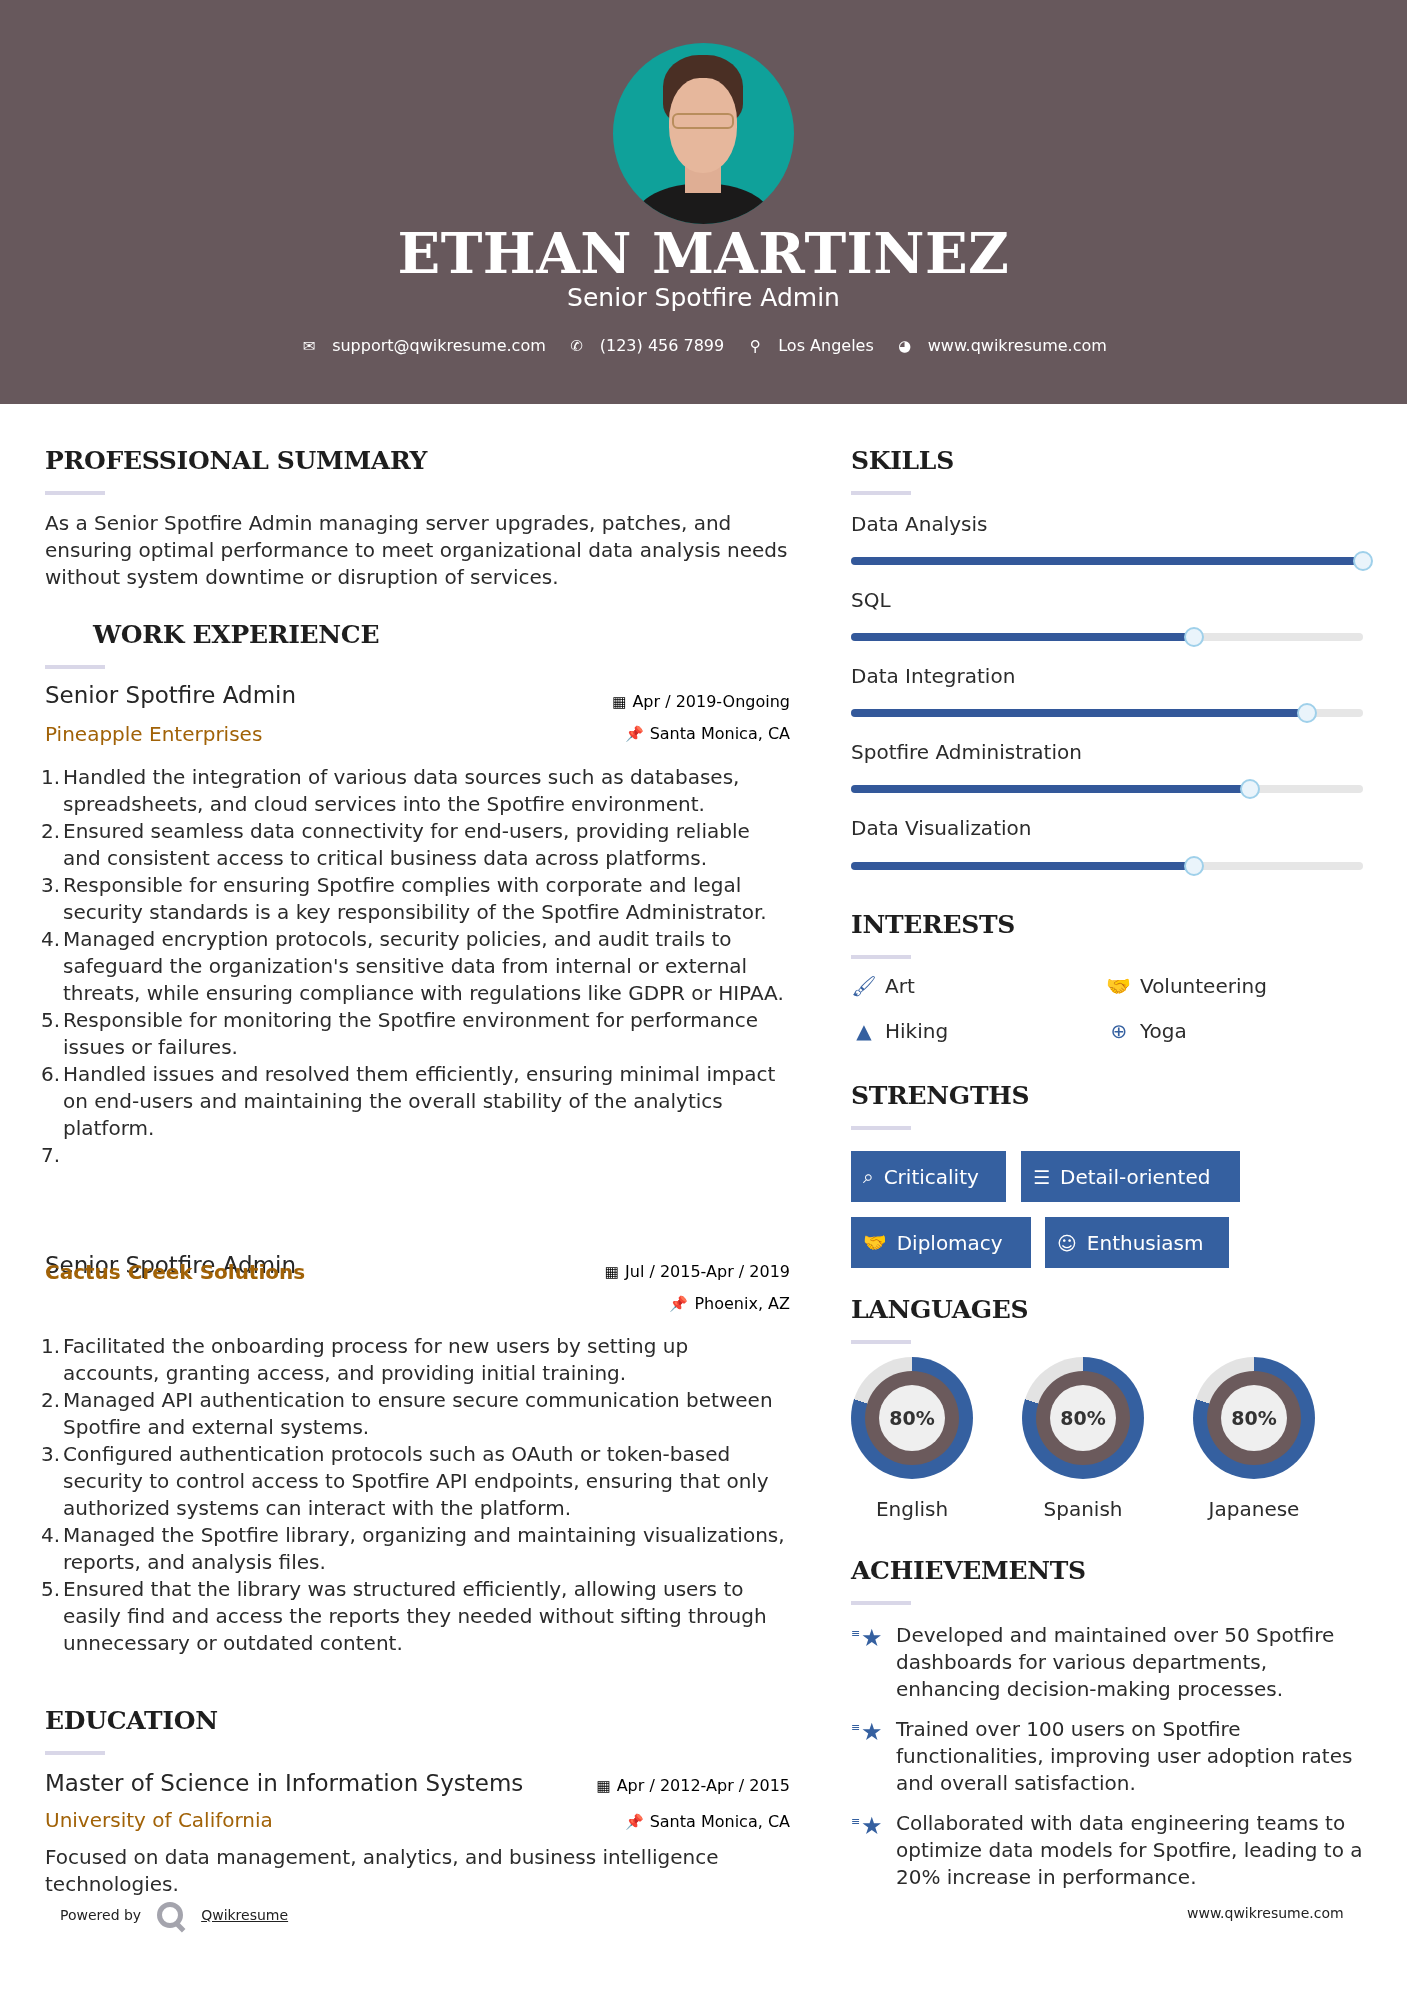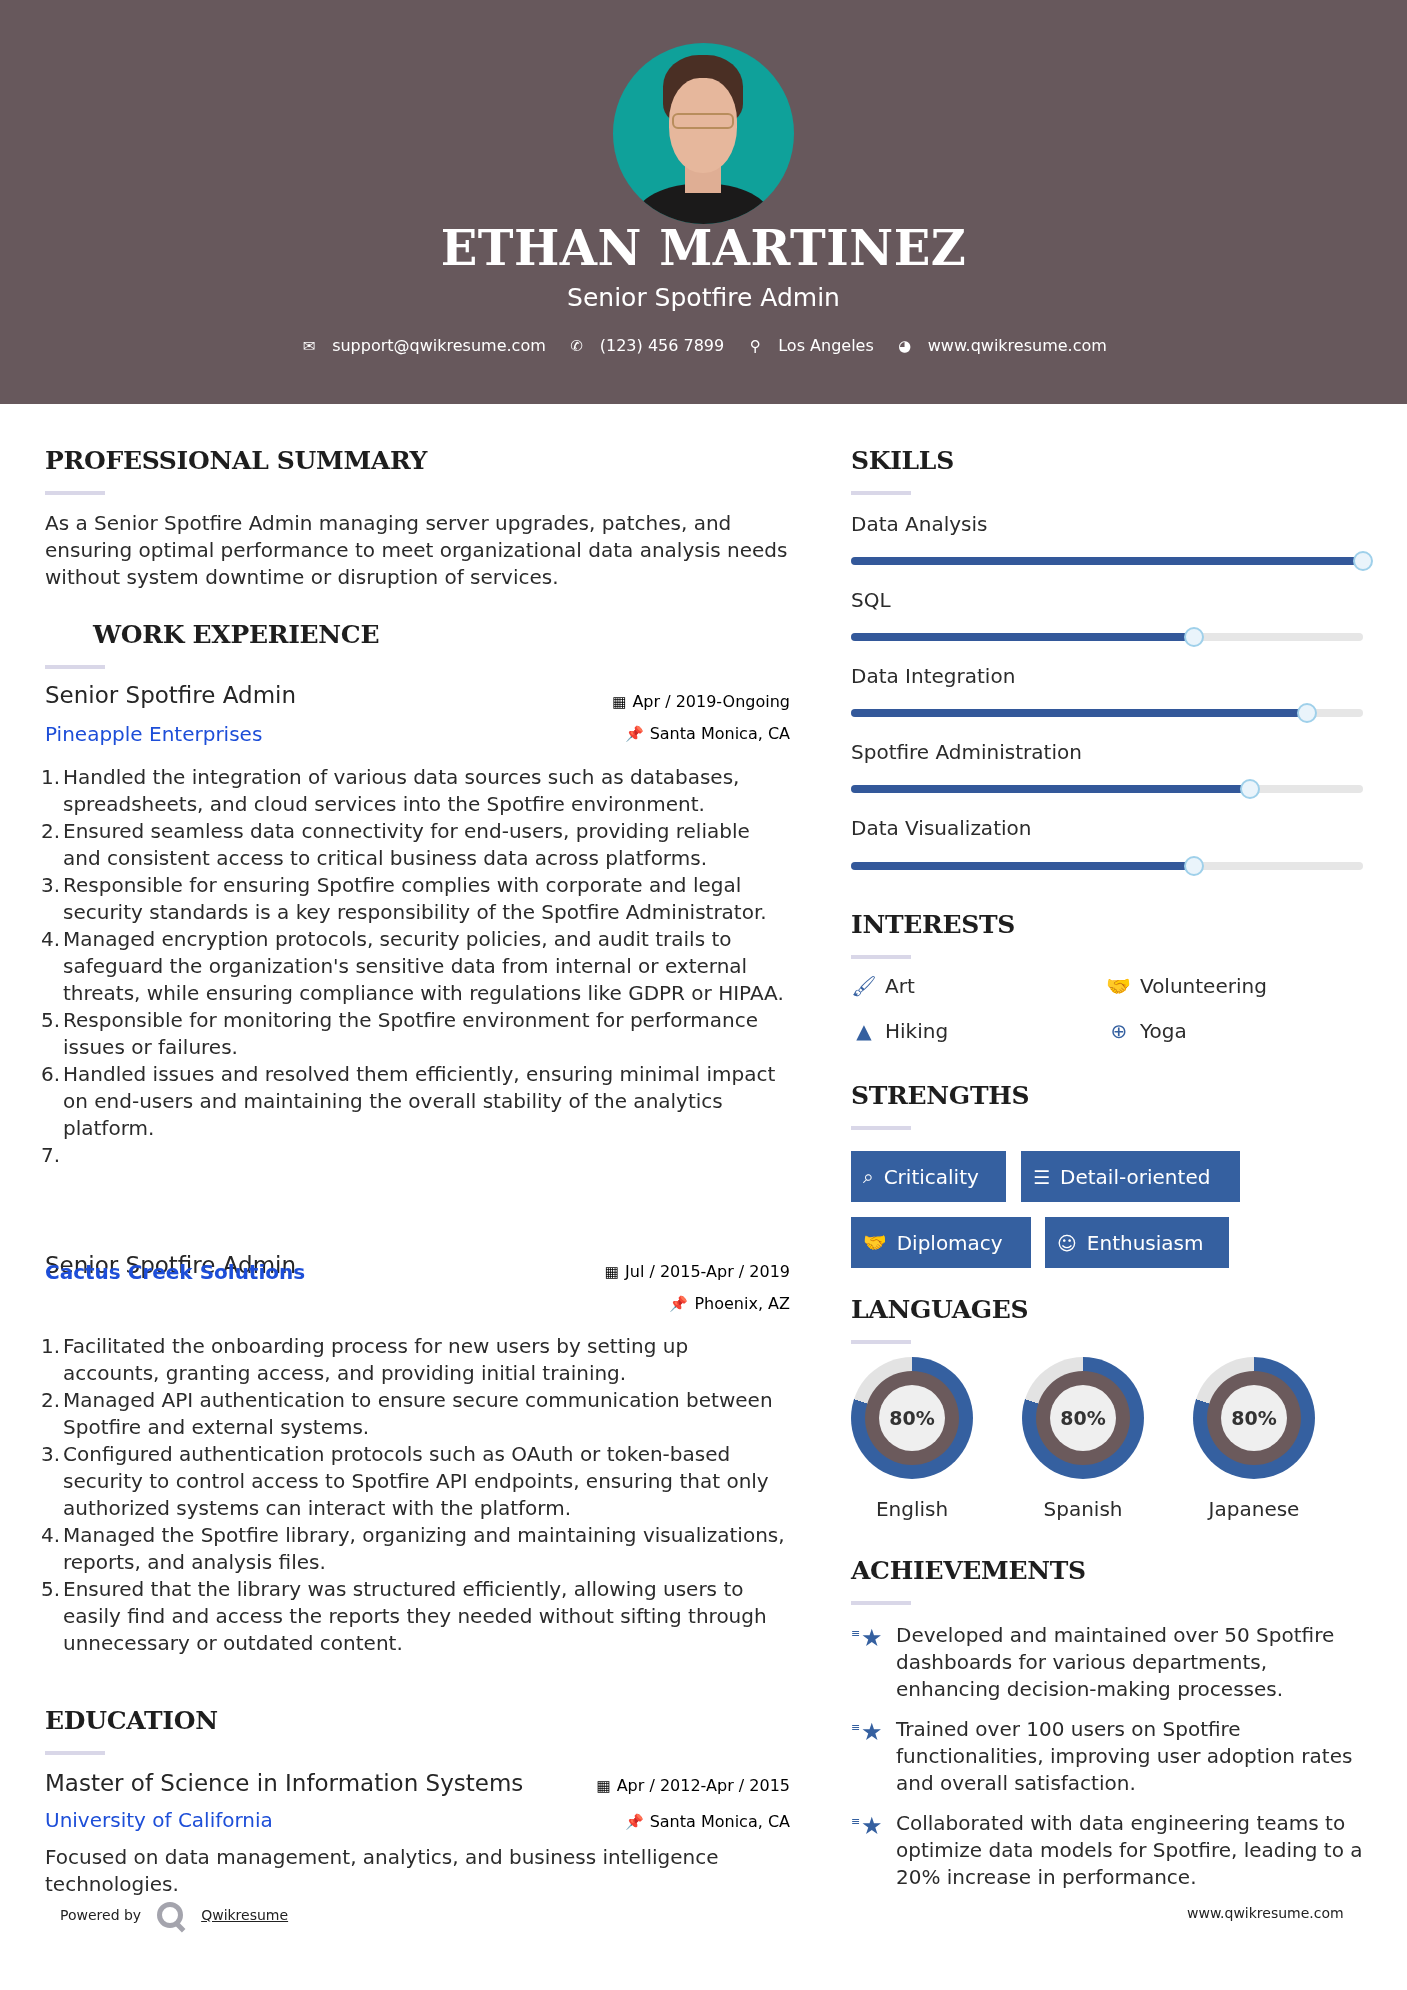--- a/index.html
+++ b/index.html
@@ -7,36 +7,36 @@
   body { font-family: "DejaVu Sans", sans-serif; color: #2b2b2b; position: relative; }
 
   
   .header { position: absolute; left: 0; top: 0; width: 1407px; height: 404px; background: #67585c; }
   .photo { position: absolute; left: 613px; top: 43px; width: 181px; height: 181px; border-radius: 50%; background: #0fa19a; overflow: hidden; }
   .photo .hair { position: absolute; left: 50px; top: 12px; width: 80px; height: 70px; border-radius: 45% 45% 30% 30%; background: #4a2f24; }
   .photo .face { position: absolute; left: 56px; top: 35px; width: 68px; height: 95px; border-radius: 45% 45% 48% 48%; background: #e6b79c; }
   .photo .glasses { position: absolute; left: 59px; top: 70px; width: 62px; height: 16px; border: 2px solid #b88d5c; border-radius: 6px; }
   .photo .neck { position: absolute; left: 72px; top: 120px; width: 36px; height: 30px; background: #dfae94; }
   .photo .shirt { position: absolute; left: 22px; top: 140px; width: 136px; height: 70px; border-radius: 50% 50% 0 0; background: #1b1a1a; }
-  .name { position: absolute; left: 0; top: 220px; width: 1407px; text-align: center; font-family: "DejaVu Serif", serif; font-weight: bold; font-size: 48px; color: #ffffff; letter-spacing: 0.5px; }
+  .name { position: absolute; left: 0; top: 220px; width: 1407px; text-align: center; font-family: "DejaVu Serif", serif; font-weight: bold; font-size: 56px; color: #ffffff; letter-spacing: 0.5px; }
   .subtitle { position: absolute; left: 0; top: 283px; width: 1407px; text-align: center; font-size: 25px; color: #ffffff; }
   .contacts { position: absolute; left: 0; top: 336px; width: 1407px; display: flex; justify-content: center; align-items: center; gap: 0; color: #ffffff; font-size: 16px; }
   .contact { display: flex; align-items: center; margin: 0 11px; }
   .contact .ic { display: inline-block; width: 18px; text-align: center; margin-right: 14px; font-size: 15px; }
 
   
   .left { position: absolute; left: 45px; top: 404px; width: 745px; }
   .right { position: absolute; left: 851px; top: 404px; width: 520px; }
 
   .sec-title { position: absolute; font-family: "DejaVu Serif", serif; font-weight: bold; font-size: 25px; color: #1e1e1e; letter-spacing: -0.3px; }
   .sec-bar { position: absolute; width: 60px; height: 4px; background: #d9d7e8; }
 
   .para { position: absolute; font-size: 20px; line-height: 27px; color: #2b2b2b; }
   .job-title { position: absolute; font-size: 23px; color: #262626; }
-  .company { position: absolute; font-size: 20px; color: #1d4ed8; }
+  .company { position: absolute; font-size: 20px; color: #a16207; }
   .meta { position: absolute; right: 0; font-size: 16px; color: #000000; text-align: left; }
   .meta .mi { margin-right: 6px; font-size: 15px; }
 
   ol.list { position: absolute; left: 0; width: 745px; list-style: none; }
   ol.list li { position: relative; padding-left: 18px; font-size: 20px; line-height: 27px; color: #2b2b2b; }
   ol.list li .num { position: absolute; left: -4px; top: 0; }
 
   
   .skill-label { position: absolute; left: 0; font-size: 20px; color: #2b2b2b; }
   .track { position: absolute; left: 0; width: 512px; height: 8px; border-radius: 4px; background: #e6e6e6; }

